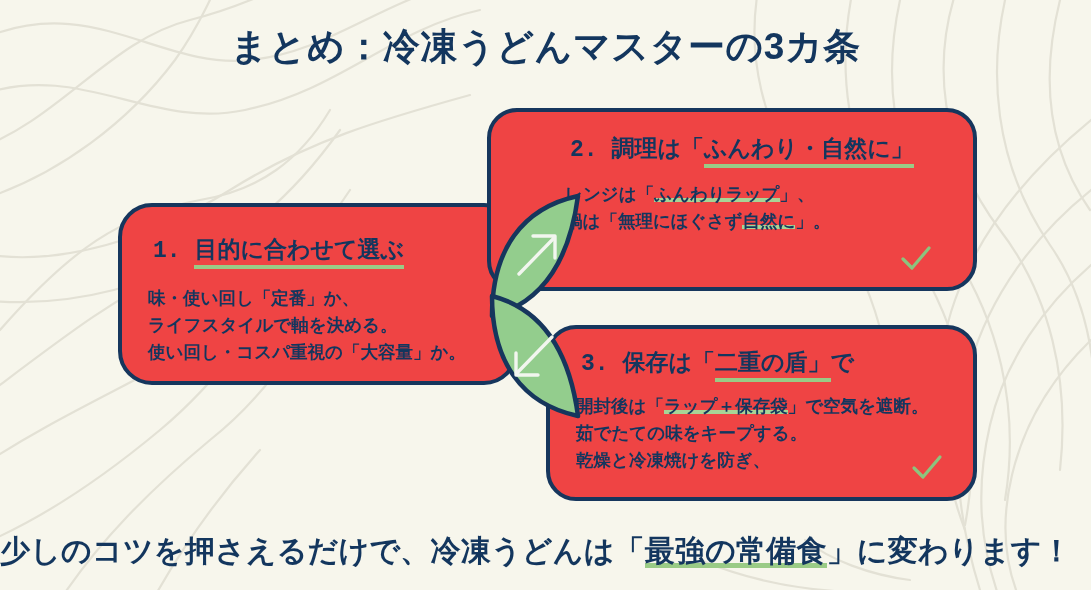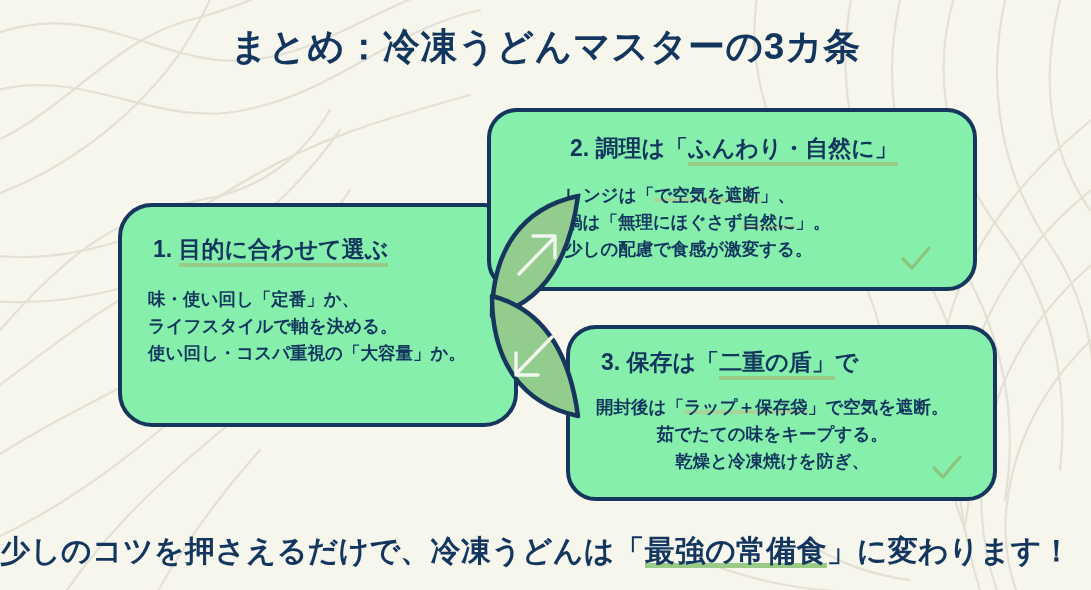--- a/index.html
+++ b/index.html
@@ -53,28 +53,29 @@
   .hl-footer {
     background-image: linear-gradient(#9acb86, #9acb86);
     background-repeat: no-repeat;
     background-size: 100% 5px;
     background-position: 0 100%;
     padding-bottom: 1px;
   }
   
   .card {
     position: absolute;
-    background: #86efac;
+    background: #ef4444;
     border: 4px solid #16365d;
     border-radius: 30px;
     box-sizing: border-box;
-  }
-  #card-1 { left: 118px;  top: 203px; width: 400px; height: 224px; border-radius: 34px; }
+    font-family: Liberation Mono, monospace;
+  }
+  #card-1 { left: 118px;  top: 203px; width: 400px; height: 182px; border-radius: 34px; }
   #card-2 { left: 487px;  top: 108px; width: 490px; height: 183px; border-radius: 30px; }
-  #card-3 { left: 566px;  top: 325px; width: 431px; height: 176px; border-radius: 30px; }
+  #card-3 { left: 546px;  top: 325px; width: 431px; height: 176px; border-radius: 30px; }
 
   .card-inner {
     position: absolute;
     left: 0; top: 0; right: 0; bottom: 0;
     padding: 0;
   }
   .card-heading {
     position: absolute;
     font-size: 23px;
     font-weight: bold;
@@ -101,21 +102,21 @@
     background-repeat: no-repeat;
     background-size: 100% 4px;
     background-position: 0 calc(100% - 3px);
   }
   
   #c1-heading { left: 31px; top: 27px; }
   #c1-body    { left: 26px; top: 79px; }
   #c2-heading { left: 79px; top: 21px; }
   #c2-body    { left: 74px; top: 70px; }
   #c3-heading { left: 31px; top: 18px; }
-  #c3-body    { left: 26px; top: 65px; text-align: center; }
+  #c3-body    { left: 26px; top: 65px; }
 
   
   .check-icon {
     position: absolute;
     width: 44px;
     height: 44px;
   }
   #check-card-2 { left: 403px; top: 124px; }
   #check-card-3 { left: 355px; top: 116px; }
 
@@ -186,27 +187,24 @@
   </div>
 
   <div class="card" id="card-2">
     <div class="card-inner">
       <div class="card-heading" id="c2-heading">
         <span>2.</span>
         <span>調理は「<span class="hl">ふんわり・自然に」</span></span>
       </div>
       <div class="card-body" id="c2-body">
         <div>
-          <span>レンジは「</span><span class="hl">で空気を遮断</span><span>」、</span>
+          <span>レンジは「</span><span class="hl">ふんわりラップ</span><span>」、</span>
         </div>
         <div>
           <span>鍋は「無理にほぐさず</span><span class="hl">自然に</span><span>」。</span>
-        </div>
-        <div>
-          <span>少しの配慮で食感が激変する。</span>
         </div>
       </div>
       <svg class="check-icon" id="check-card-2" viewBox="0 0 44 44">
         <path d="M9 23 L18 32 L35 12" fill="none" stroke="#8cc47e" stroke-width="3.2" stroke-linecap="round" stroke-linejoin="round"></path>
       </svg>
     </div>
   </div>
 
   <div class="card" id="card-3">
     <div class="card-inner">

